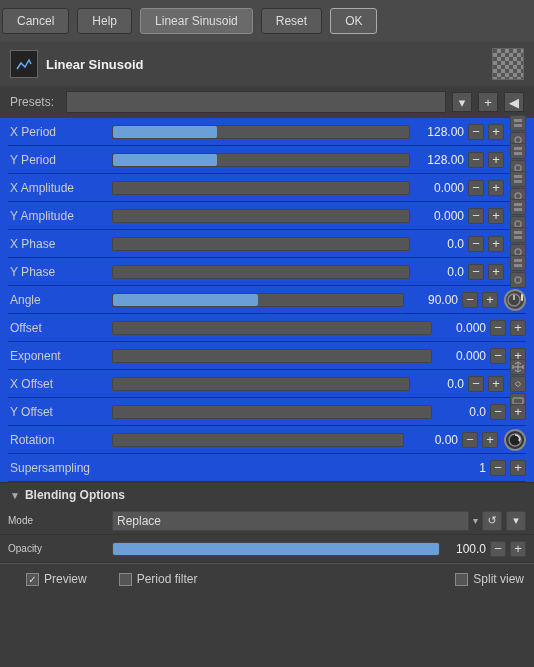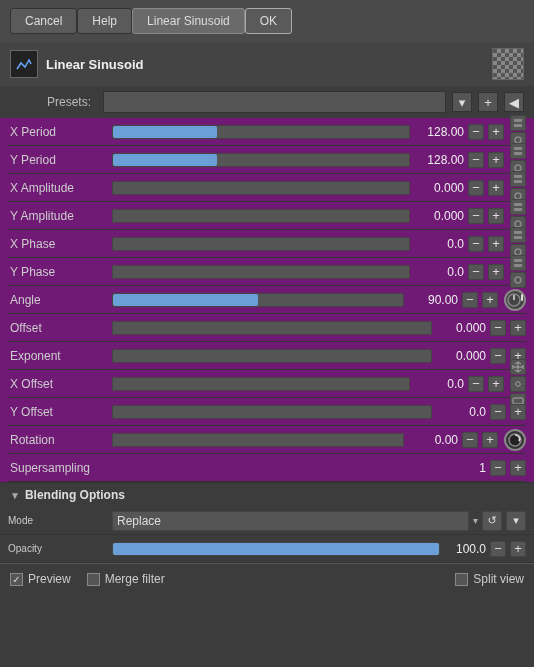--- a/index.html
+++ b/index.html
@@ -8,23 +8,23 @@
       font-family: sans-serif;
       font-size: 12px;
       color: #ddd;
       width: 534px;
       min-height: 667px;
     }
 
     
     .top-bar {
       background: #4a4a4a;
-      padding: 8px 10px;
-      display: flex;
-      gap: 0;
+      padding: 8px 2px;
+      display: flex;
+      gap: 8px;
       align-items: flex-start;
     }
     .top-bar button {
       background: #5a5a5a;
       color: #ddd;
       border: 1px solid #333;
       border-radius: 3px;
       padding: 5px 14px;
       font-size: 12px;
       cursor: pointer;
@@ -74,21 +74,20 @@
       border: 1px solid #666;
     }
 
     
     .presets-row {
       background: #3c3c3c;
       padding: 5px 10px;
       display: flex;
       align-items: center;
       gap: 6px;
-      margin-left: 37px;
     }
     .presets-label {
       color: #bbb;
       font-size: 12px;
       min-width: 50px;
     }
     .presets-select {
       flex: 1;
       background: #555;
       border: 1px solid #333;
@@ -106,21 +105,21 @@
       color: #ddd;
       font-size: 13px;
       cursor: pointer;
       display: flex;
       align-items: center;
       justify-content: center;
     }
 
     
     .params {
-      background: #701a75;
+      background: #1d4ed8;
       padding: 0 8px;
     }
     .param-row {
       display: flex;
       align-items: center;
       height: 28px;
       border-bottom: 1px solid #333;
       gap: 4px;
     }
     .param-label {
@@ -315,20 +314,21 @@
       display: flex;
       align-items: center;
       gap: 16px;
       border-top: 1px solid #555;
     }
     .footer-item {
       display: flex;
       align-items: center;
       gap: 5px;
       cursor: pointer;
+      margin-left: 16px;
     }
     .footer-checkbox {
       width: 13px;
       height: 13px;
       background: #555;
       border: 1px solid #888;
       display: flex;
       align-items: center;
       justify-content: center;
       font-size: 10px;
@@ -342,20 +342,21 @@
       font-size: 12px;
     }
   </style>
 </head>
 <body>
 
 <div class="top-bar">
   <button>Cancel</button>
   <button>Help</button>
   <button class="active">Linear Sinusoid</button>
+  <button>Reset</button>
   <button style="background:#5a5a5a;border-color:#aaa;">OK</button>
 </div>
 
 <div class="header">
   <div class="header-left">
     <div class="header-icon">
       <svg width="18" height="18" viewBox="0 0 18 18">
         <rect width="18" height="18" fill="#222"></rect>
         <polyline points="2,14 6,8 10,12 14,5 16,9" stroke="#6af" stroke-width="1.5" fill="none"></polyline>
       </svg>
@@ -631,20 +632,20 @@
   <div class="param-plus">+</div>
 </div>
 
 <div class="footer">
   <div class="footer-item">
     <div class="footer-checkbox checked"></div>
     <span class="footer-label">Preview</span>
   </div>
   <div class="footer-item">
     <div class="footer-checkbox"></div>
-    <span class="footer-label">Merge filter</span>
+    <span class="footer-label">Period filter</span>
   </div>
   <div style="flex:1;"></div>
   <div class="footer-item">
     <div class="footer-checkbox"></div>
     <span class="footer-label">Split view</span>
   </div>
 </div>
 
 </body></html>

